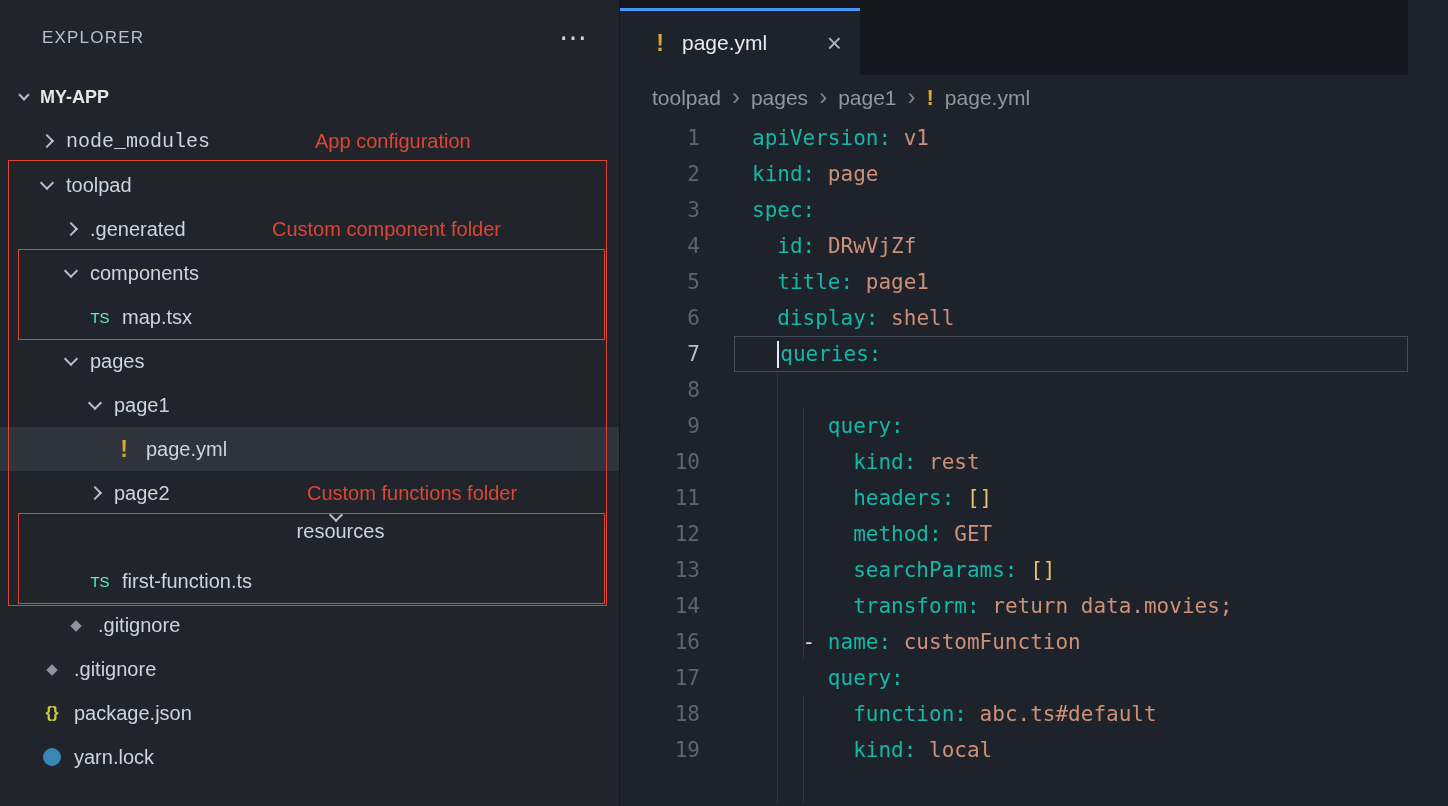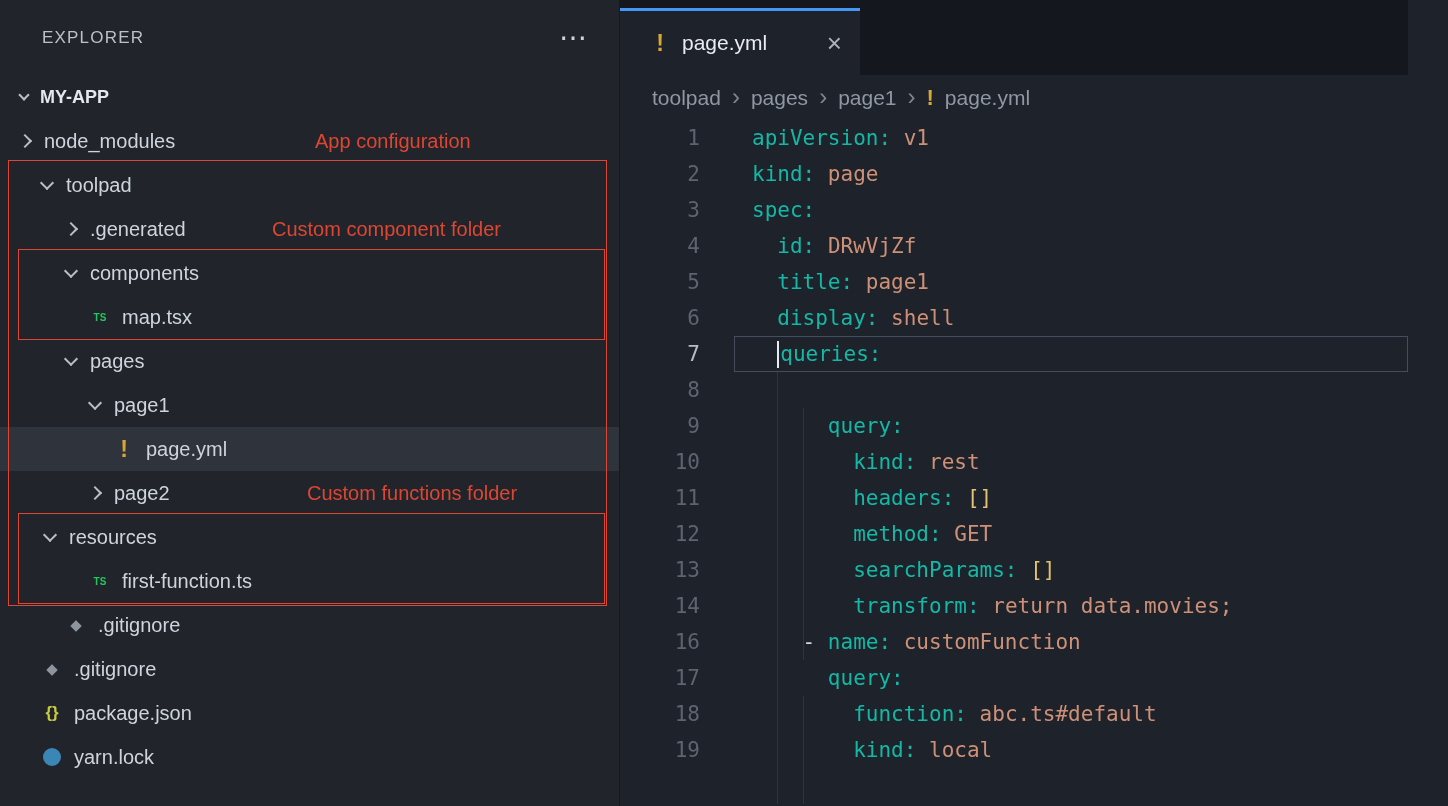--- a/index.html
+++ b/index.html
@@ -36,21 +36,21 @@
     transform: rotate(-45deg); display: inline-block;
     margin: 0 14px 0 4px;
   }
   .chev.exp { transform: rotate(45deg); margin-top: -5px; }
   .chev.small { width: 8px; height: 8px; border-width: 2px; margin-right: 12px; }
 
   .ficon {
     width: 28px; flex-shrink: 0; display: inline-flex;
     align-items: center; justify-content: center; margin-right: 8px;
   }
-  .ficon.typescript { color: #22c55e; font-weight: 700; font-size: 10px; }
+  .ficon.typescript { color: #5eead4; font-weight: 400; font-size: 15px; }
   .ficon.warning { color: #d9a733; font-weight: 700; font-size: 23px; }
   .ficon.git { color: #8f959e; font-size: 15px; }
   .ficon.json-braces { color: #cbcb41; font-weight: 700; font-size: 17px; }
   .ficon.yarn::before { content: ""; width: 18px; height: 18px; border-radius: 50%; background: #3a87b6; }
 
   
   .overlay { position: absolute; inset: 0; pointer-events: none; }
   .obox { position: absolute; border: 1.5px solid var(--red, #dc4633); }
   .olabel { position: absolute; color: var(--red, #dc4633); font-size: 20px; white-space: nowrap; }
 
@@ -104,21 +104,21 @@
   <aside class="sidebar">
     <div class="sb-header">
       <span class="sb-title">EXPLORER</span>
       <span class="sb-more">⋯</span>
     </div>
     <div class="root-row">
       <span class="chev exp small"></span>
       <span class="root-label">MY-APP</span>
     </div>
     <div class="tree">
-        <div class="tree-row" style="padding-left: 16px;">
+        <div class="tree-row" style="padding-left: 38px; font-family: Liberation Mono, monospace;">
           <span class="chev"></span>
           <span class="tlabel">node_modules</span>
         </div>
         <div class="tree-row" style="padding-left: 38px;">
           <span class="chev exp"></span>
           <span class="tlabel">toolpad</span>
         </div>
         <div class="tree-row" style="padding-left: 62px;">
           <span class="chev"></span>
           <span class="tlabel">.generated</span>
@@ -140,21 +140,21 @@
           <span class="tlabel">page1</span>
         </div>
         <div class="tree-row selected" style="padding-left: 110px;">
           <span class="ficon warning">!</span>
           <span class="tlabel">page.yml</span>
         </div>
         <div class="tree-row" style="padding-left: 86px;">
           <span class="chev"></span>
           <span class="tlabel">page2</span>
         </div>
-        <div class="tree-row" style="padding-left: 41px;">
+        <div class="tree-row" style="padding-left: 62px; flex-direction: column;">
           <span class="chev exp"></span>
           <span class="tlabel">resources</span>
         </div>
         <div class="tree-row" style="padding-left: 86px;">
           <span class="ficon typescript">TS</span>
           <span class="tlabel">first-function.ts</span>
         </div>
         <div class="tree-row" style="padding-left: 62px;">
           <span class="ficon git">◆</span>
           <span class="tlabel">.gitignore</span>

